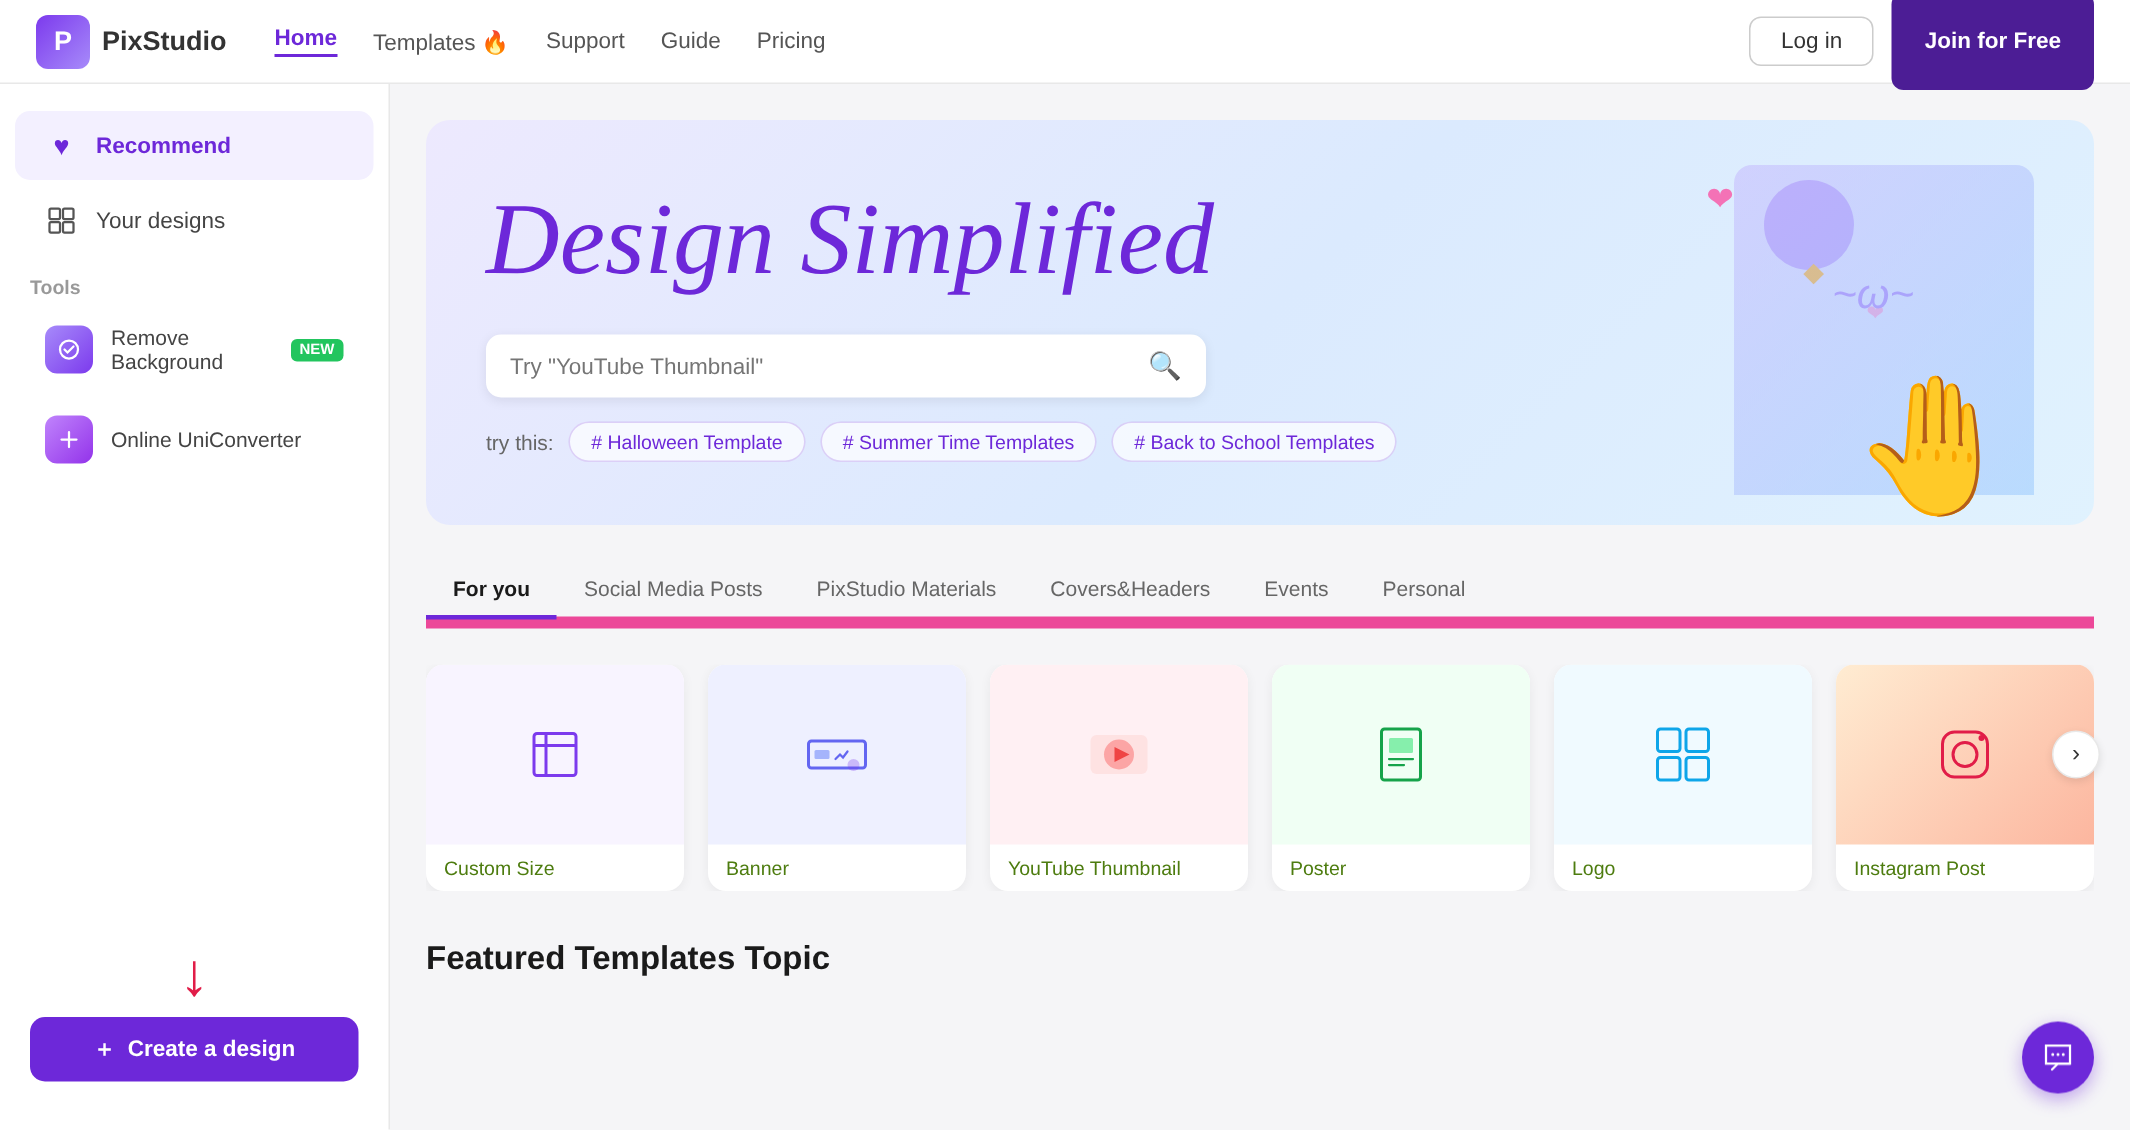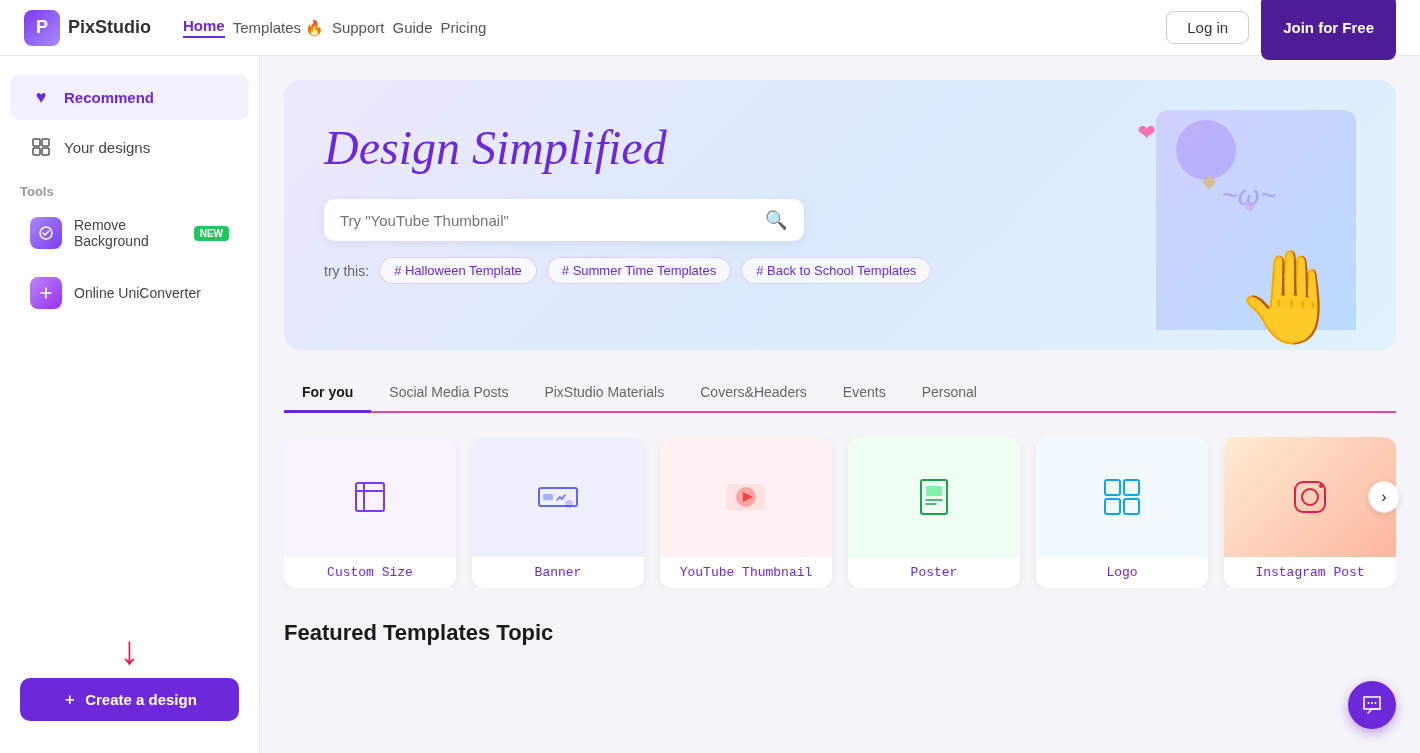--- a/index.html
+++ b/index.html
@@ -6,21 +6,21 @@
     body { font-family: -apple-system, BlinkMacSystemFont, 'Segoe UI', sans-serif; background: #f5f5f7; color: #333; overflow-x: hidden; }
 
     
     .navbar {
       display: flex; align-items: center; height: 56px;
       background: #fff; border-bottom: 1px solid #e8e8e8;
       padding: 0 24px; position: fixed; top: 0; left: 0; right: 0; z-index: 100;
     }
     .nav-logo { display: flex; align-items: center; gap: 8px; font-weight: 700; font-size: 18px; color: #333; margin-right: 32px; }
     .nav-logo-icon { width: 36px; height: 36px; background: linear-gradient(135deg, #7c3aed, #a78bfa); border-radius: 8px; display: flex; align-items: center; justify-content: center; color: #fff; font-size: 18px; }
-    .nav-links { display: flex; align-items: center; gap: 8px; flex: 1; }
+    .nav-links { display: flex; align-items: center; gap: 24px; flex: 1; }
     .nav-link { font-size: 15px; color: #555; text-decoration: none; cursor: pointer; display: flex; align-items: center; gap: 4px; }
     .nav-link.active { color: #6d28d9; border-bottom: 2px solid #6d28d9; padding-bottom: 2px; font-weight: 600; }
     .nav-actions { display: flex; align-items: center; gap: 12px; }
     .btn-login { border: 1.5px solid #ccc; background: #fff; padding: 7px 20px; border-radius: 8px; font-size: 15px; cursor: pointer; color: #333; }
     .btn-join { background: #4c1d95; color: #fff; border: none; padding: 24px 22px; border-radius: 8px; font-size: 15px; cursor: pointer; font-weight: 600; }
 
     
     .layout { display: flex; margin-top: 56px; min-height: calc(100vh - 56px); }
 
     
@@ -43,47 +43,47 @@
     .btn-create { display: flex; align-items: center; justify-content: center; gap: 8px; background: #6d28d9; color: #fff; border: none; padding: 12px 0; border-radius: 10px; font-size: 15px; font-weight: 600; cursor: pointer; width: 100%; }
 
     
     .main { margin-left: 260px; flex: 1; padding: 24px; }
 
     
     .hero-banner {
       background: linear-gradient(135deg, #ede9fe 0%, #dbeafe 50%, #e0f2fe 100%);
       border-radius: 16px; padding: 40px 40px 32px; position: relative; overflow: hidden; margin-bottom: 24px; min-height: 270px;
     }
-    .hero-title { font-family: 'Georgia', cursive; font-size: 48px; color: #6d28d9; font-weight: 400; margin-bottom: 24px; font-style: italic; }
+    .hero-title { font-family: 'Georgia', cursive; font-size: 68px; color: #6d28d9; font-weight: 400; margin-bottom: 24px; font-style: italic; }
     .search-bar { display: flex; align-items: center; background: #fff; border-radius: 10px; padding: 10px 16px; width: 480px; box-shadow: 0 2px 8px rgba(0,0,0,0.08); margin-bottom: 16px; }
     .search-bar input { border: none; outline: none; flex: 1; font-size: 15px; color: #aaa; }
     .search-icon { color: #888; font-size: 18px; cursor: pointer; }
     .try-this { display: flex; align-items: center; gap: 10px; flex-wrap: wrap; }
     .try-label { font-size: 14px; color: #666; }
     .tag-chip { background: rgba(255,255,255,0.7); border: 1px solid rgba(109,40,217,0.2); border-radius: 20px; padding: 5px 14px; font-size: 13px; color: #6d28d9; cursor: pointer; }
     .hero-decoration { position: absolute; right: 40px; top: 20px; bottom: 0; width: 350px; pointer-events: none; }
     .deco-circle { position: absolute; width: 60px; height: 60px; border-radius: 50%; background: #a78bfa; opacity: 0.7; top: 20px; right: 120px; }
     .deco-heart { position: absolute; font-size: 22px; color: #f472b6; top: 60px; right: 60px; }
 
     
-    .category-tabs { display: flex; gap: 0; margin-bottom: 24px; border-bottom: 2px solid #ec4899; }
+    .category-tabs { display: flex; gap: 0; margin-bottom: 24px; border-bottom: 8px solid #ec4899; }
     .tab { padding: 10px 18px; font-size: 14px; color: #666; cursor: pointer; border-bottom: 3px solid transparent; margin-bottom: -2px; white-space: nowrap; }
     .tab.active { color: #1a1a1a; font-weight: 700; border-bottom: 3px solid #6d28d9; }
 
     
     .template-row { display: flex; gap: 16px; margin-bottom: 32px; flex-wrap: nowrap; overflow: hidden; }
     .template-card { border-radius: 12px; overflow: hidden; flex-shrink: 0; cursor: pointer; position: relative; background: #fff; box-shadow: 0 2px 8px rgba(0,0,0,0.06); }
     .card-thumb { width: 172px; height: 120px; display: flex; align-items: center; justify-content: center; font-size: 36px; }
     .card-thumb.custom { background: #f8f4ff; }
     .card-thumb.youtube { background: #fff0f3; }
     .card-thumb.banner { background: #eef0ff; }
     .card-thumb.poster { background: #f0fff4; }
     .card-thumb.logo { background: #f0faff; }
     .card-thumb.instagram { background: linear-gradient(135deg, #ffecd2, #fcb69f); }
-    .card-label { padding: 8px 12px; font-size: 13px; color: #6d28d9; text-align: center; font-family: Liberation Mono, monospace; }
+    .card-label { padding: 8px 12px; font-size: 13px; color: #4d7c0f; text-align: left; }
     .next-arrow { position: absolute; right: -8px; top: 50%; transform: translateY(-50%); background: #fff; border: 1px solid #e8e8e8; border-radius: 50%; width: 32px; height: 32px; display: flex; align-items: center; justify-content: center; cursor: pointer; box-shadow: 0 2px 6px rgba(0,0,0,0.1); z-index: 5; }
 
     
     .section-title { font-size: 22px; font-weight: 700; color: #1a1a1a; margin-bottom: 0; }
 
     
     .chat-fab { position: fixed; bottom: 24px; right: 24px; background: #6d28d9; color: #fff; border-radius: 50%; width: 48px; height: 48px; display: flex; align-items: center; justify-content: center; font-size: 22px; cursor: pointer; box-shadow: 0 4px 12px rgba(109,40,217,0.4); z-index: 200; }
   </style>
 </head>
 <body>

